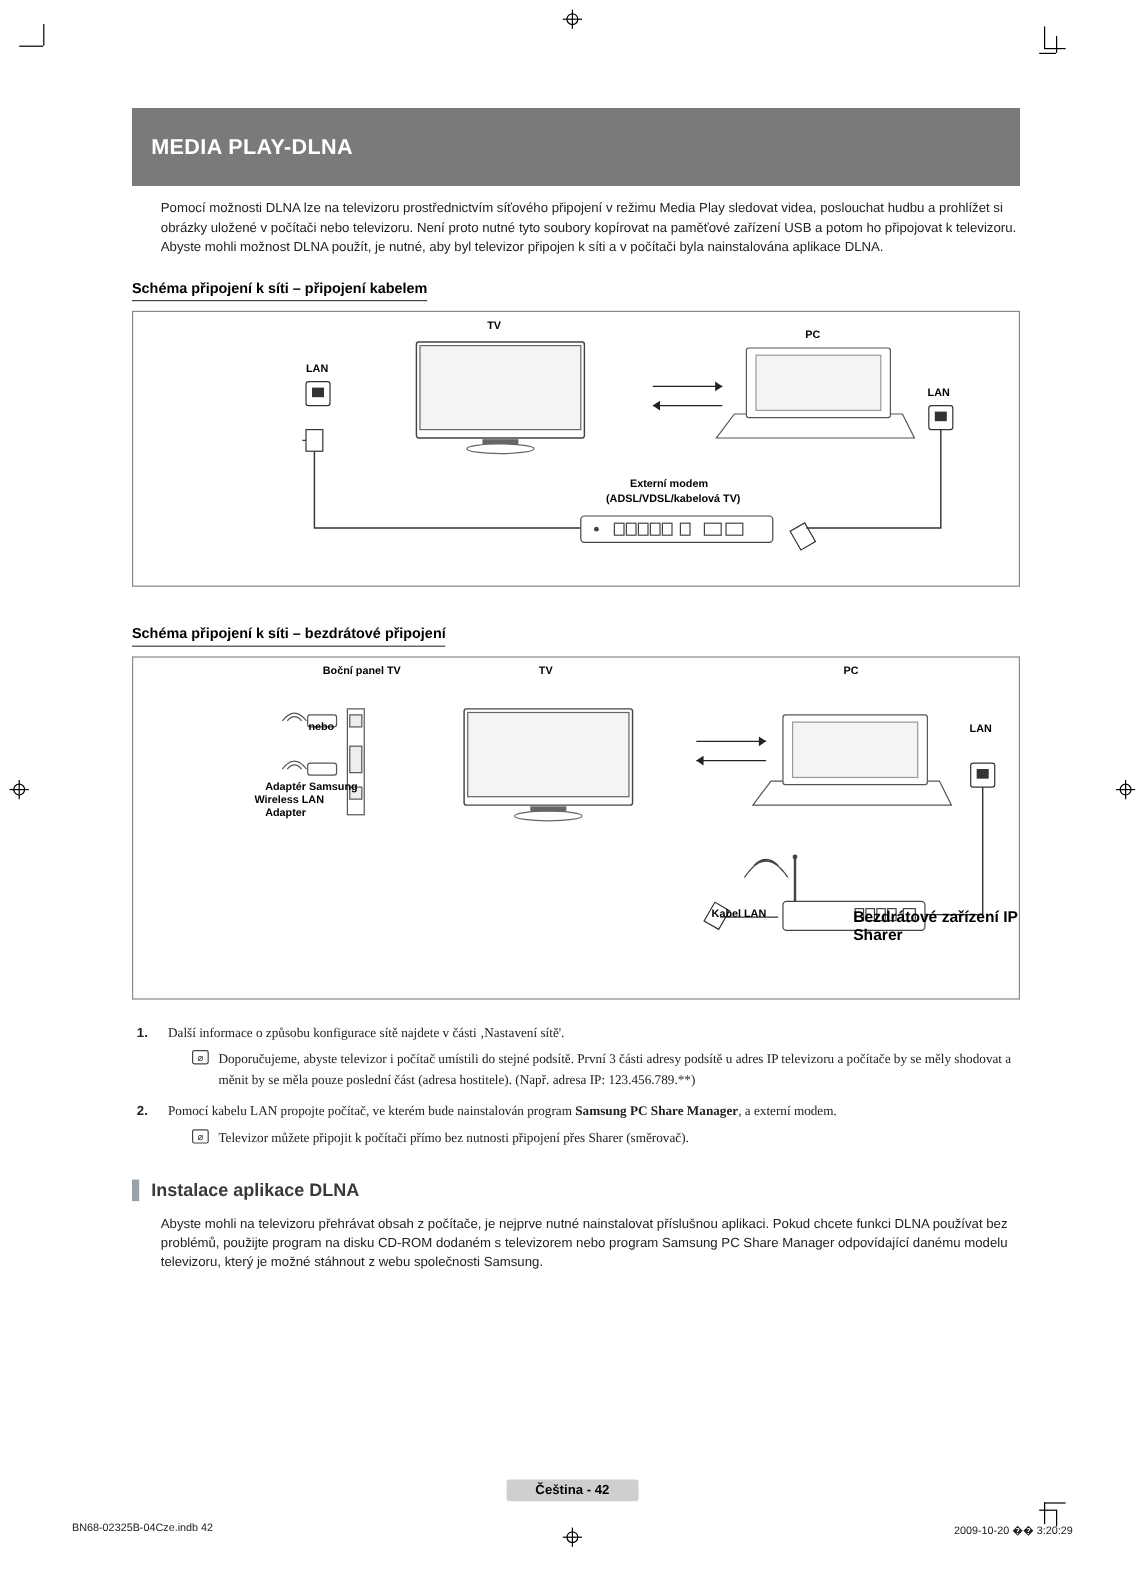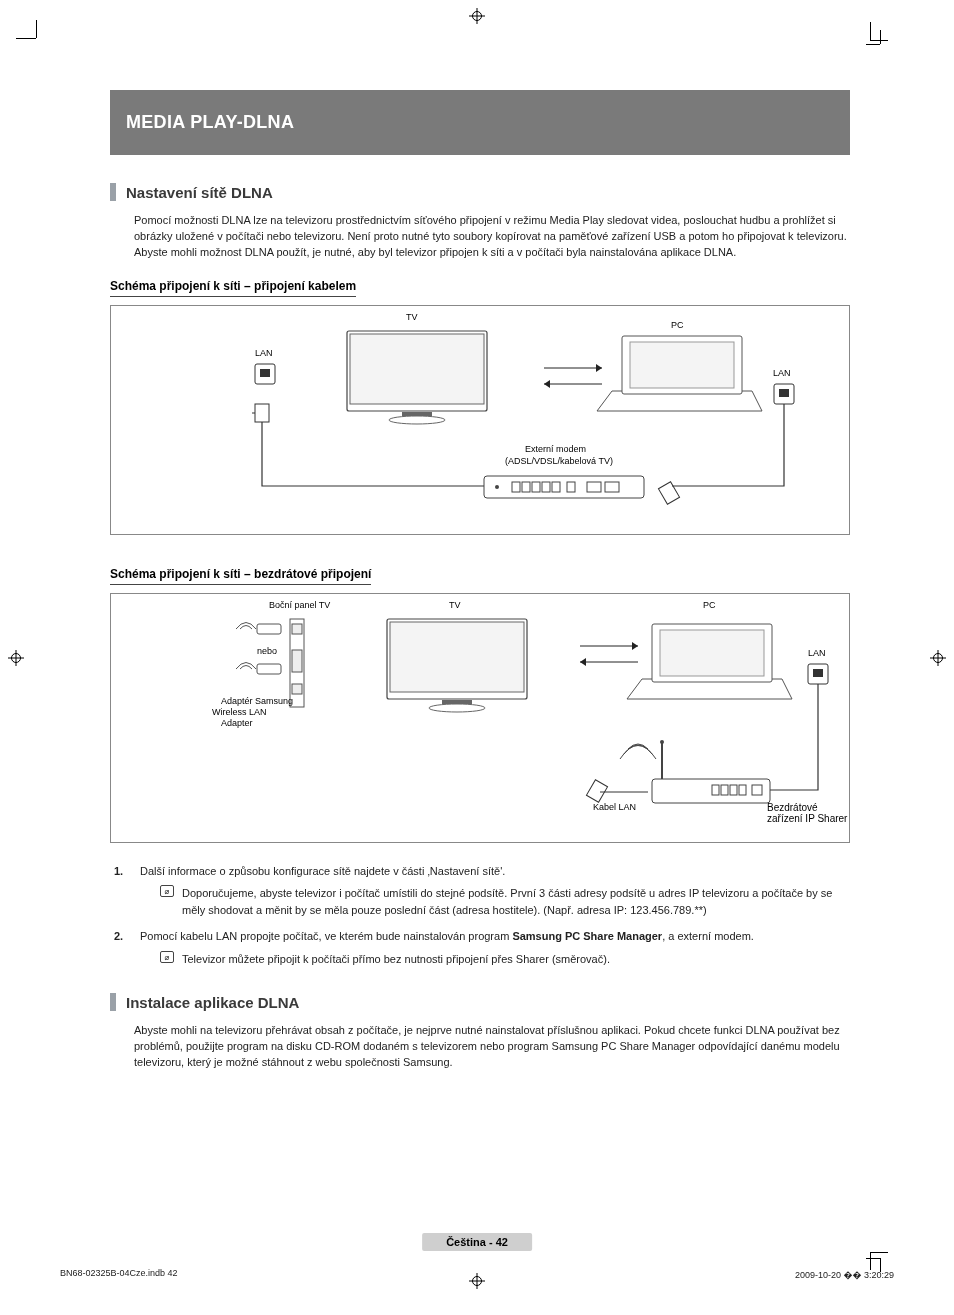--- a/index.html
+++ b/index.html
@@ -62,29 +62,30 @@
     padding-bottom: 3px;
     display:inline-block;
     margin-left: 0;
   }
   .diagram-box {
     margin-top: 8px;
     border: 1px solid #888;
     height: 230px;
     position: relative;
     font-size: 9px;
+    font-weight: bold;
   }
   .diagram-box .lbl { position:absolute; font-size:9px; color:#000; }
   .diagram-box svg { width:100%; height:100%; }
   .tv-rect { fill:#fff; stroke:#444; stroke-width:1.2;}
 
   .list-block { margin-top: 20px; font-size: 11px; line-height: 1.5; color:#222; }
   .li-row { display:flex; gap:10px; margin-bottom:10px; padding-left: 4px;}
   .li-num { font-weight:bold; width:16px;}
-  .li-body { flex:1; }
+  .li-body { flex:1;font-family:Liberation Serif, serif; }
   .note-row { display:flex; gap:8px; margin-top:6px; padding-left:20px;}
   .note-icon { flex:0 0 14px; height:12px; border:1px solid #444; border-radius:2px; font-size:8px; text-align:center; line-height:11px;}
 
   .footer-pagetag {
     position:absolute;
     left:50%; bottom: 64px;
     transform:translateX(-50%);
     background:#cfcfcf;
     font-weight:bold;
     font-size:11px;
@@ -130,24 +131,20 @@
 <div style="position:absolute; top:38px; left:16px; width:20px; height:1px; background:#000;"></div>
 <div style="position:absolute; top:20px; left:36px; width:1px; height:18px; background:#000;"></div>
 
 <div style="position:absolute; top:1258px; left:880px; width:1px; height:14px; background:#000;"></div>
 <div style="position:absolute; top:1258px; left:866px; width:14px; height:1px; background:#000;"></div>
 
 <div class="page">
 
   <div class="title-bar">MEDIA PLAY-DLNA</div>
 
-  <div class="section-head">
-    <div class="bar"></div>
-    <span>Nastavení sítě DLNA</span>
-  </div>
   <div class="body-text">Pomocí možnosti DLNA lze na televizoru prostřednictvím síťového připojení v režimu Media Play sledovat videa, poslouchat hudbu a prohlížet si obrázky uložené v počítači nebo televizoru. Není proto nutné tyto soubory kopírovat na paměťové zařízení USB a potom ho připojovat k televizoru. Abyste mohli možnost DLNA použít, je nutné, aby byl televizor připojen k síti a v počítači byla nainstalována aplikace DLNA.</div>
 
   <div class="sub-head">Schéma připojení k síti – připojení kabelem</div>
   <div class="diagram-box">
     <svg viewBox="0 0 736 228">
 
       <rect x="235" y="25" width="140" height="80" rx="2" class="tv-rect"></rect>
       <rect x="238" y="28" width="134" height="70" fill="#f4f4f4" stroke="#666"></rect>
       <rect x="290" y="106" width="30" height="4" fill="#666"></rect>
       <ellipse cx="305" cy="114" rx="28" ry="4" fill="none" stroke="#666"></ellipse>
@@ -191,21 +188,21 @@
     <span class="lbl" style="left:295px; top:6px;">TV</span>
     <span class="lbl" style="left:560px; top:14px;">PC</span>
     <span class="lbl" style="left:144px; top:42px;">LAN</span>
     <span class="lbl" style="left:662px; top:62px;">LAN</span>
     <span class="lbl" style="left:414px; top:138px;">Externí modem</span>
     <span class="lbl" style="left:394px; top:150px;">(ADSL/VDSL/kabelová TV)</span>
   </div>
 
   <div style="height:14px;"></div>
   <div class="sub-head">Schéma připojení k síti – bezdrátové připojení</div>
-  <div class="diagram-box" style="height:250px;">
+  <div class="diagram-box" style="height:286px;">
     <svg viewBox="0 0 736 248">
 
       <rect x="178" y="25" width="14" height="88" fill="#fff" stroke="#555"></rect>
       <rect x="180" y="30" width="10" height="10" fill="#eee" stroke="#555"></rect>
       <rect x="180" y="56" width="10" height="22" fill="#eee" stroke="#555"></rect>
       <rect x="180" y="90" width="10" height="10" fill="#eee" stroke="#555"></rect>
 
       <rect x="145" y="30" width="24" height="10" rx="2" fill="#fff" stroke="#555"></rect>
       <path d="M 128 35 Q 134 28 140 35 M 124 35 Q 134 22 144 35" fill="none" stroke="#555"></path>
       <rect x="145" y="70" width="24" height="10" rx="2" fill="#fff" stroke="#555"></rect>
@@ -247,21 +244,21 @@
     </svg>
     <span class="lbl" style="left:158px; top:6px;">Boční panel TV</span>
     <span class="lbl" style="left:338px; top:6px;">TV</span>
     <span class="lbl" style="left:592px; top:6px;">PC</span>
     <span class="lbl" style="left:146px; top:52px;">nebo</span>
     <span class="lbl" style="left:110px; top:102px;">Adaptér Samsung</span>
     <span class="lbl" style="left:101px; top:113px;">Wireless LAN</span>
     <span class="lbl" style="left:110px; top:124px;">Adapter</span>
     <span class="lbl" style="left:697px; top:54px;">LAN</span>
     <span class="lbl" style="left:482px; top:208px;">Kabel LAN</span>
-    <span class="lbl" style="left:628px; top:208px; font-size:10px;padding-left:28px;">Bezdrátové zařízení IP Sharer</span>
+    <span class="lbl" style="left:572px; top:208px; font-size:13px;padding-left:28px;">Bezdrátové zařízení IP Sharer</span>
   </div>
 
   <div class="list-block">
     <div class="li-row">
       <div class="li-num">1.</div>
       <div class="li-body">
         <span>Další informace o způsobu konfigurace sítě najdete v části ‚Nastavení sítě'.</span>
         <div class="note-row">
           <div class="note-icon">⌀</div>
           <div>Doporučujeme, abyste televizor i počítač umístili do stejné podsítě. První 3 části adresy podsítě u adres IP televizoru a počítače by se měly shodovat a měnit by se měla pouze poslední část (adresa hostitele). (Např. adresa IP: 123.456.789.**)</div>

